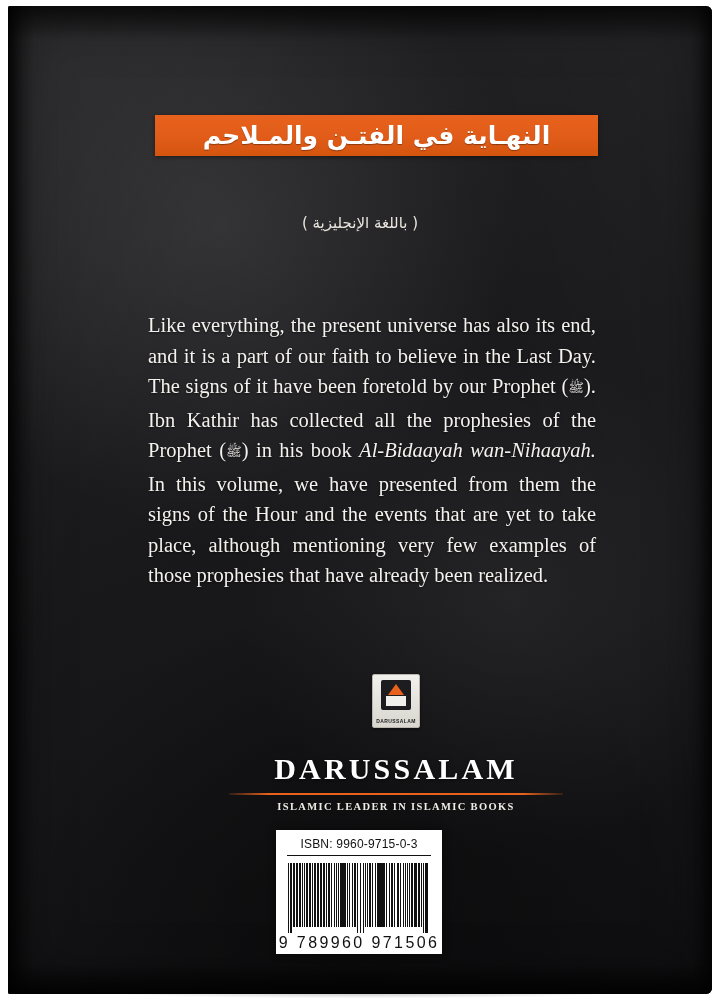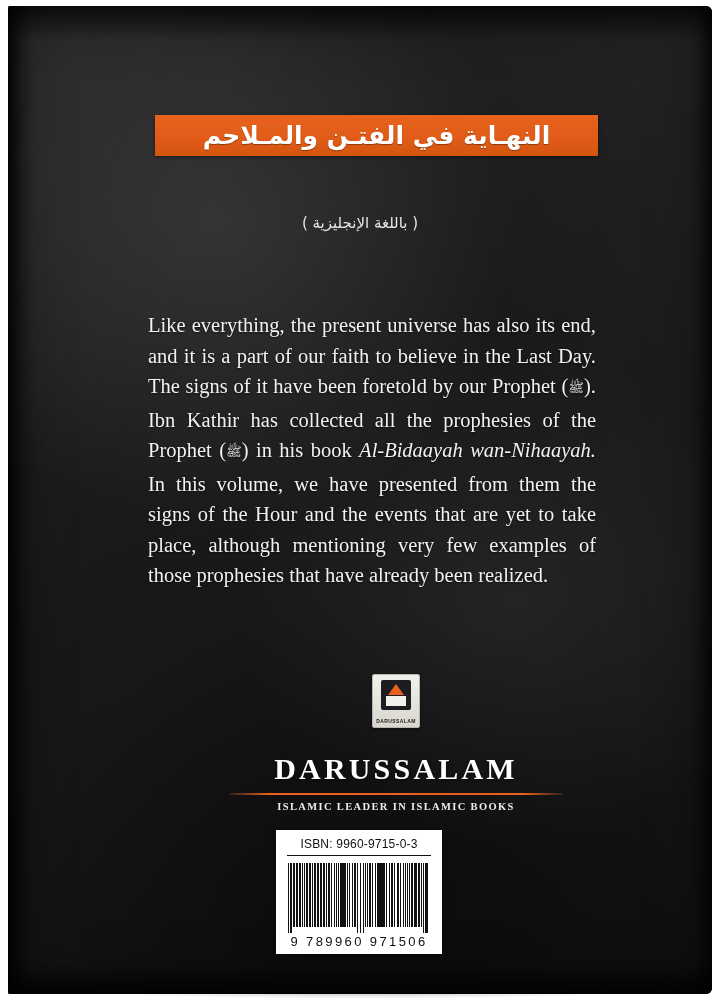--- a/index.html
+++ b/index.html
@@ -277,21 +277,21 @@
   }
   #bars span {
     display: block;
     background: #111;
     height: 64px;
   }
   #bars span.tall { height: 70px; }
   #ean-text {
     margin-top: 1px;
     font-family: "Liberation Sans", sans-serif;
-    font-size: 13px;
+    font-size: 16px;
     color: #111;
     letter-spacing: 2.4px;
   }
 
   
   #book-shadow {
     position: absolute;
     left: 20px;
     bottom: 2px;
     width: 680px;

